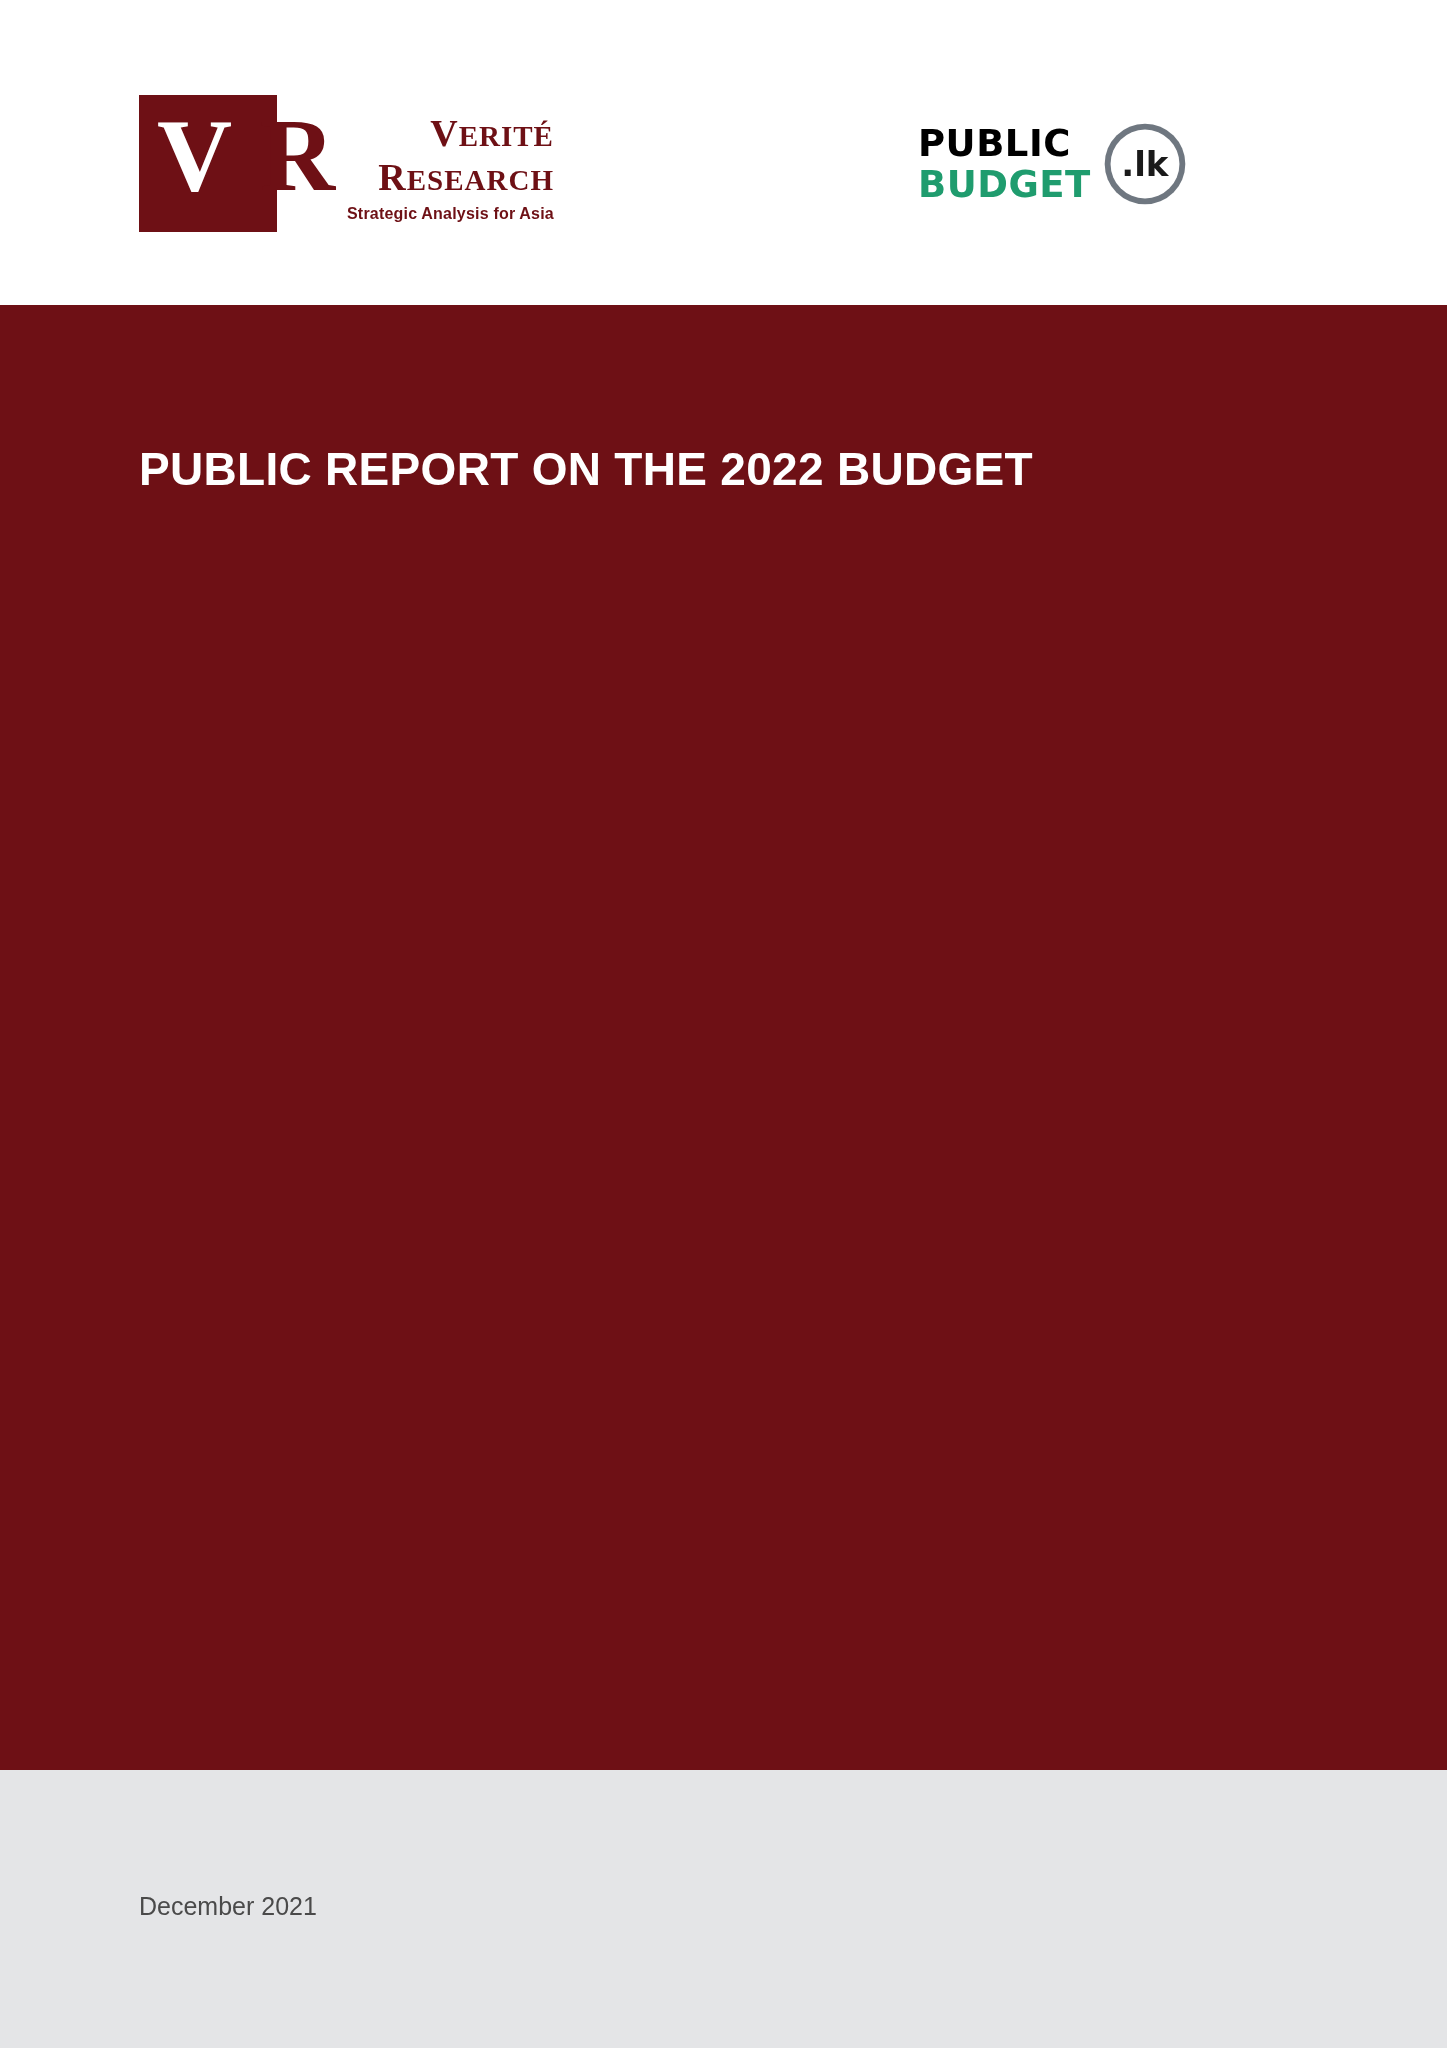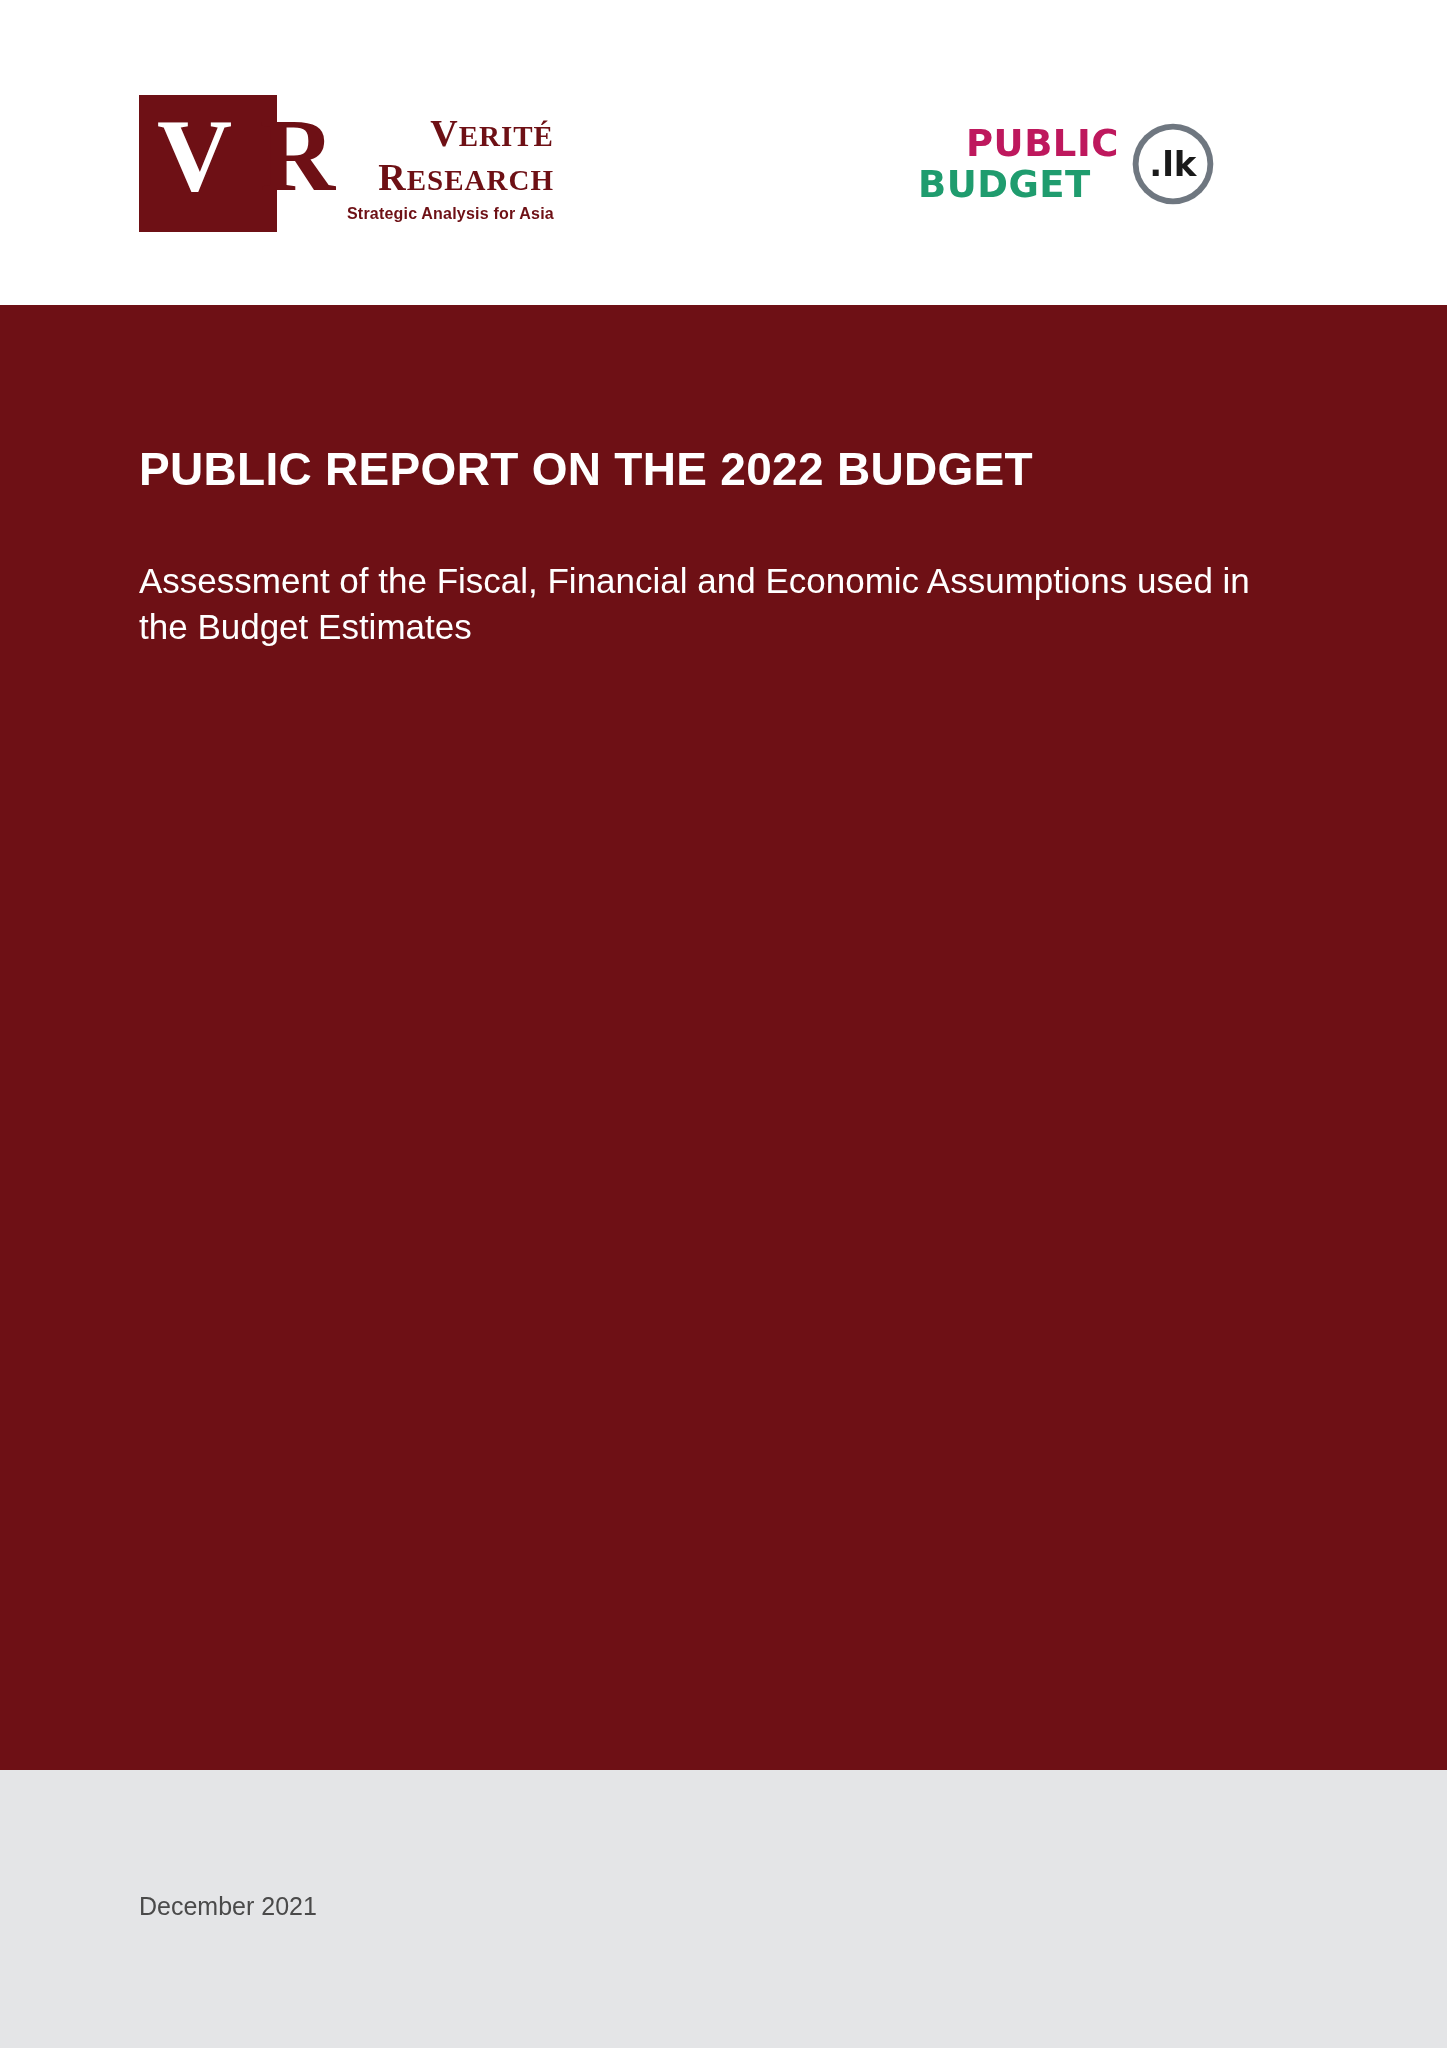--- a/index.html
+++ b/index.html
@@ -109,21 +109,21 @@
     display: flex;
     align-items: center;
   }
   .pf-text {
     font-family: "DejaVu Sans", sans-serif;
     font-weight: 700;
     font-size: 37px;
     line-height: 1.12;
     letter-spacing: 0.5px;
   }
-  .pf-text .l1 { color: #be185d; display: block; margin-left: 48px; }
+  .pf-text .l1 { color: #000000; display: block; }
   .pf-text .l2 { color: #1f9c6e; display: block; }
   .pf-badge {
     position: relative;
     margin-left: 12px;
     width: 84px;
     height: 84px;
     text-align: center;
   }
   .pf-badge .seal {
     position: absolute;
@@ -224,20 +224,19 @@
           </g>
         </svg>
         <span class="lk">.lk</span>
       </div>
     </div>
 
   </div>
 
   <div class="hero">
     <div class="hero-title">PUBLIC REPORT ON THE 2022 BUDGET</div>
-    <div class="hero-subtitle">Assessment of the Fiscal, Financial and Economic Assumptions used in the Budget Estimates</div>
   </div>
 
   <div class="footer-band">
     <div class="footer-date">December 2021</div>
   </div>
 
 </div>
 
 </body></html>

